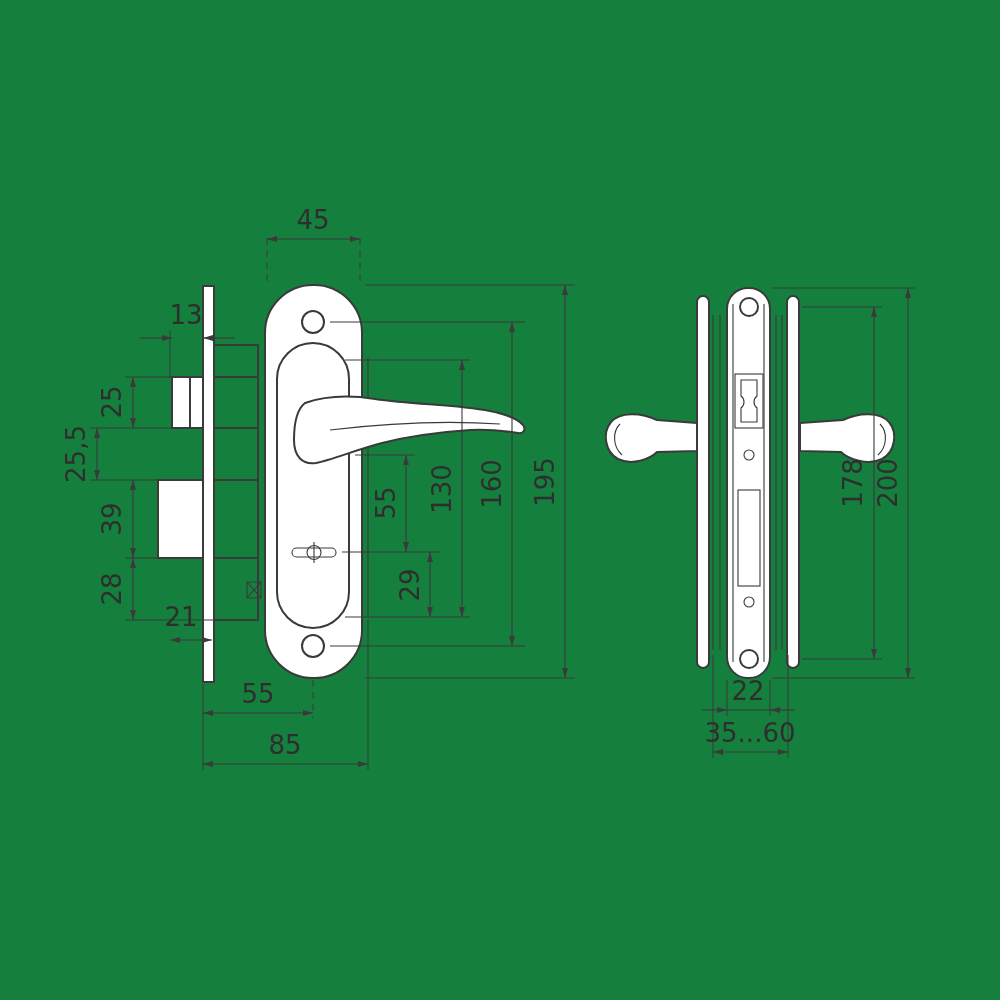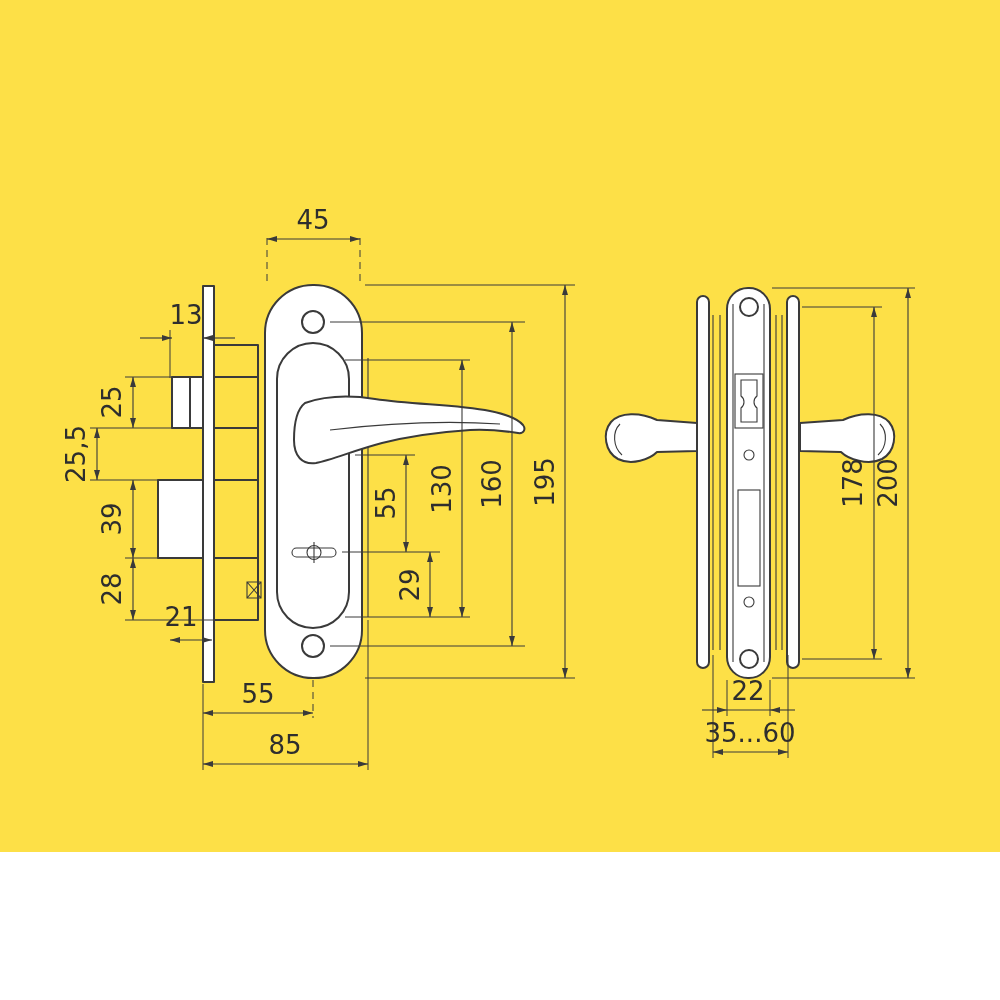--- a/index.html
+++ b/index.html
@@ -5,22 +5,22 @@
   html, body {
     margin: 0;
     padding: 0;
     background: #ffffff;
     width: 1000px;
     height: 1000px;
     font-family: "DejaVu Sans", "Liberation Sans", sans-serif;
   }
   .drawing-wrap {
     width: 1000px;
-    height: 852px;
-    background: #fde047;
+    height: 1000px;
+    background: #15803d;
   }
   svg { display: block; }
   .obj {
     fill: none;
     stroke: #3a3a3a;
     stroke-width: 2;
     stroke-linecap: round;
     stroke-linejoin: round;
   }
   .obj-fill {

